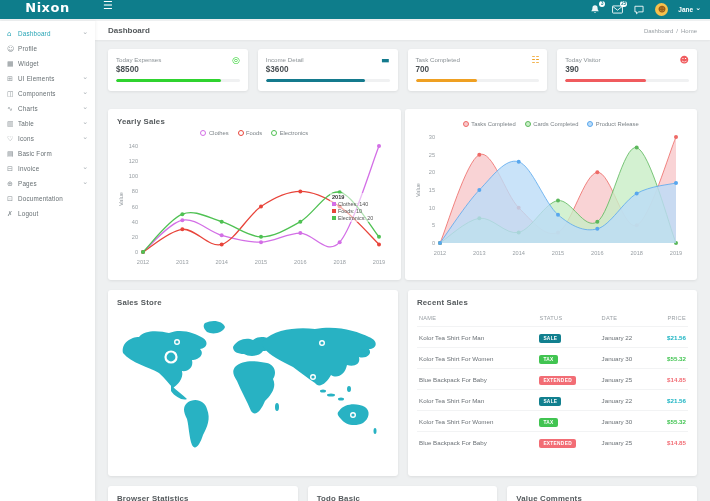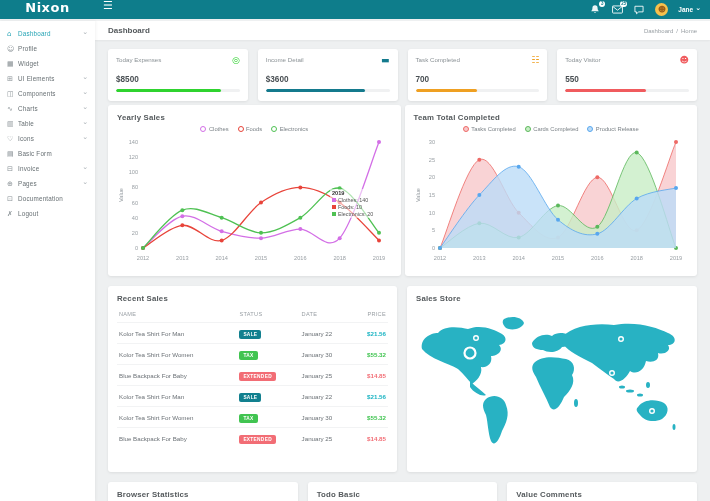--- a/index.html
+++ b/index.html
@@ -36,27 +36,27 @@
   .breadcrumb{margin-left:auto;font-size:6px;color:#9aa0a5;display:flex;gap:3px;align-items:center;}
   .main{padding:9px 13px;}
 
   .card{background:#fff;border-radius:3px;box-shadow:0 1px 3px rgba(0,0,0,.08);}
   .card-title{font-size:7.8px;font-weight:bold;color:#54595c;letter-spacing:.2px;}
 
   
   .stats-row{display:grid;grid-template-columns:repeat(4,1fr);gap:10px;}
   .stat-card{padding:7px 8px 9px;position:relative;}
   .stat-label{font-size:6.2px;color:#8a9195;}
-  .stat-value{font-size:8.2px;color:#4a5054;font-weight:bold;margin-top:12px;}
+  .stat-value{font-size:8.2px;color:#4a5054;font-weight:bold;margin-top:2px;}
   .stat-icon{position:absolute;top:7px;right:8px;font-size:9px;line-height:1;font-family:"DejaVu Sans",sans-serif;}
   .bar{height:3px;background:#f0f1f2;border-radius:2px;margin-top:5px;overflow:hidden;}
   .bar-fill{height:100%;border-radius:2px;}
 
   
-  .charts-row{display:grid;grid-template-columns:1fr 1fr;gap:4px;margin-top:4px;}
+  .charts-row{display:grid;grid-template-columns:1fr 1fr;gap:4px;margin-top:18px;}
   .chart-card{padding:8px 9px;position:relative;}
   .legend{display:flex;justify-content:center;gap:9px;margin:3px 0 1px;height:8px;}
   .legend-item{display:flex;align-items:center;gap:2.5px;font-size:5.8px;color:#7b8287;cursor:pointer;}
   .lmark{width:6px;height:6px;border-radius:50%;}
   .lmark.ring{border:1.6px solid;background:#fff;}
   .lmark.dot{border:1px solid;}
   .tick{font-size:5.6px;fill:#9aa0a5;}
   .tooltip{position:absolute;left:222px;top:84px;font-size:5.4px;color:#555;pointer-events:none;background:rgba(255,255,255,.55);padding:1px 2px;}
   .tt-title{font-weight:bold;color:#333;font-size:5.6px;}
   .tt-entry{display:flex;align-items:center;gap:2px;margin-top:1px;}
@@ -210,21 +210,21 @@
       <div class="card stat-card">
         <div class="stat-label">Task Completed</div>
         <div class="stat-value">700</div>
         <span class="stat-icon" style="color: rgb(239, 160, 34);">☷</span>
         <div class="bar">
             <div class="bar-fill" style="width: 50%; background: rgb(239, 160, 34);"></div>
           </div>
       </div>
       <div class="card stat-card">
         <div class="stat-label">Today Visitor</div>
-        <div class="stat-value">550</div>
+        <div class="stat-value">390</div>
         <span class="stat-icon" style="color: rgb(240, 91, 94);">☻</span>
         <div class="bar">
             <div class="bar-fill" style="width: 65%; background: rgb(240, 91, 94);"></div>
           </div>
       </div>
     </div>
 
     <div class="charts-row">
       <div class="card chart-card">
         <div class="card-title">Yearly Sales</div>
@@ -294,21 +294,20 @@
               <span class="tt-sq" style="background: rgb(232, 68, 58);"></span>
               <span>Foods: 10</span>
             </div>
           <div class="tt-entry">
               <span class="tt-sq" style="background: rgb(79, 193, 83);"></span>
               <span>Electronics: 20</span>
             </div>
         </div>
       </div>
       <div class="card chart-card">
-        <div class="card-title">Team Total Completed</div>
         <div class="legend">
             <span class="legend-item">
               <span class="lmark dot" style="background: rgb(248, 200, 203); border-color: rgb(238, 106, 102);"></span>
               <span>Tasks Completed</span>
             </span>
             <span class="legend-item">
               <span class="lmark dot" style="background: rgb(200, 238, 198); border-color: rgb(92, 184, 92);"></span>
               <span>Cards Completed</span>
             </span>
             <span class="legend-item">
@@ -358,72 +357,20 @@
             <circle cx="144" cy="85.73333333333333" r="2" fill="#58a7ee"></circle>
             <circle cx="183.33333333333334" cy="99.86666666666667" r="2" fill="#58a7ee"></circle>
             <circle cx="222.66666666666666" cy="64.53333333333333" r="2" fill="#58a7ee"></circle>
             <circle cx="262" cy="53.93333333333334" r="2" fill="#58a7ee"></circle>
           </svg>
       </div>
     </div>
 
     <div class="mid-row">
       <div class="card mid-card">
-        <div class="card-title">Recent Sales</div>
-        <table>
-          <thead>
-              <tr>
-            <th>Name</th>
-            <th>Status</th>
-            <th>Date</th>
-            <th>Price</th>
-          </tr>
-            </thead>
-          <tbody>
-            <tr class="sale-row">
-              <td>Kolor Tea Shirt For Man</td>
-              <td><span class="badge" style="background: rgb(18, 128, 143);">SALE</span></td>
-              <td>January 22</td>
-              <td class="price" style="color: rgb(25, 179, 194);">$21.56</td>
-              </tr>
-            <tr class="sale-row">
-              <td>Kolor Tea Shirt For Women</td>
-              <td><span class="badge" style="background: rgb(65, 196, 81);">TAX</span></td>
-              <td>January 30</td>
-              <td class="price" style="color: rgb(65, 196, 81);">$55.32</td>
-              </tr>
-            <tr class="sale-row">
-              <td>Blue Backpack For Baby</td>
-              <td><span class="badge" style="background: rgb(242, 109, 117);">EXTENDED</span></td>
-              <td>January 25</td>
-              <td class="price" style="color: rgb(242, 109, 117);">$14.85</td>
-              </tr>
-            <tr class="sale-row">
-              <td>Kolor Tea Shirt For Man</td>
-              <td><span class="badge" style="background: rgb(18, 128, 143);">SALE</span></td>
-              <td>January 22</td>
-              <td class="price" style="color: rgb(25, 179, 194);">$21.56</td>
-              </tr>
-            <tr class="sale-row">
-              <td>Kolor Tea Shirt For Women</td>
-              <td><span class="badge" style="background: rgb(65, 196, 81);">TAX</span></td>
-              <td>January 30</td>
-              <td class="price" style="color: rgb(65, 196, 81);">$55.32</td>
-              </tr>
-            <tr class="sale-row">
-              <td>Blue Backpack For Baby</td>
-              <td><span class="badge" style="background: rgb(242, 109, 117);">EXTENDED</span></td>
-              <td>January 25</td>
-              <td class="price" style="color: rgb(242, 109, 117);">$14.85</td>
-              </tr>
-          </tbody>
-        </table>
-      </div>
-
-      <div class="card mid-card">
         <div class="card-title">Sales Store</div>
         <div class="map-wrap">
           <svg width="272" height="148" viewBox="0 0 272 148">
             <g fill="#28b2c3">
               <path d="M6,38 C4,28 14,22 22,22 C28,14 44,16 52,18 C64,13 78,18 86,23 C92,27 90,33 83,34 C88,39 82,45 75,45 C77,53 70,57 65,56 C67,64 60,70 56,73 C52,69 48,63 42,58 C32,52 14,48 6,38 Z"></path>
               <path d="M54,70 C60,76 66,80 70,84 C66,86 58,82 54,76 Z"></path>
               <path d="M88,8 C96,4 106,6 108,12 C106,18 96,20 90,17 C86,13 86,10 88,8 Z"></path>
               <path d="M70,88 C78,82 88,86 90,94 C94,104 90,112 86,120 C83,130 78,136 75,130 C72,122 72,112 70,104 C66,96 66,92 70,88 Z"></path>
               <path d="M116,32 C120,24 130,22 136,25 C142,20 152,22 156,27 C158,32 152,36 146,36 C142,42 132,42 127,39 C121,39 116,37 116,32 Z"></path>
               <path d="M118,52 C126,44 140,46 150,48 C158,50 160,58 156,64 C160,72 154,80 148,86 C144,96 138,102 134,96 C130,86 124,76 120,66 C116,60 115,56 118,52 Z"></path>
@@ -441,20 +388,72 @@
               <circle cx="54" cy="42" r="5.5" stroke-width="2.2"></circle>
               <circle cx="60" cy="27" r="2.3" stroke-width="1.4"></circle>
               <circle cx="205" cy="28" r="2.3" stroke-width="1.4"></circle>
               <circle cx="163" cy="60" r="2.3" stroke-width="1.4"></circle>
               <circle cx="196" cy="62" r="2.3" stroke-width="1.4"></circle>
               <circle cx="236" cy="100" r="2.3" stroke-width="1.4"></circle>
             </g>
           </svg>
         </div>
       </div>
+
+      <div class="card mid-card">
+        <div class="card-title">Recent Sales</div>
+        <table>
+          <thead>
+              <tr>
+            <th>Name</th>
+            <th>Status</th>
+            <th>Date</th>
+            <th>Price</th>
+          </tr>
+            </thead>
+          <tbody>
+            <tr class="sale-row">
+              <td>Kolor Tea Shirt For Man</td>
+              <td><span class="badge" style="background: rgb(18, 128, 143);">SALE</span></td>
+              <td>January 22</td>
+              <td class="price" style="color: rgb(25, 179, 194);">$21.56</td>
+              </tr>
+            <tr class="sale-row">
+              <td>Kolor Tea Shirt For Women</td>
+              <td><span class="badge" style="background: rgb(65, 196, 81);">TAX</span></td>
+              <td>January 30</td>
+              <td class="price" style="color: rgb(65, 196, 81);">$55.32</td>
+              </tr>
+            <tr class="sale-row">
+              <td>Blue Backpack For Baby</td>
+              <td><span class="badge" style="background: rgb(242, 109, 117);">EXTENDED</span></td>
+              <td>January 25</td>
+              <td class="price" style="color: rgb(242, 109, 117);">$14.85</td>
+              </tr>
+            <tr class="sale-row">
+              <td>Kolor Tea Shirt For Man</td>
+              <td><span class="badge" style="background: rgb(18, 128, 143);">SALE</span></td>
+              <td>January 22</td>
+              <td class="price" style="color: rgb(25, 179, 194);">$21.56</td>
+              </tr>
+            <tr class="sale-row">
+              <td>Kolor Tea Shirt For Women</td>
+              <td><span class="badge" style="background: rgb(65, 196, 81);">TAX</span></td>
+              <td>January 30</td>
+              <td class="price" style="color: rgb(65, 196, 81);">$55.32</td>
+              </tr>
+            <tr class="sale-row">
+              <td>Blue Backpack For Baby</td>
+              <td><span class="badge" style="background: rgb(242, 109, 117);">EXTENDED</span></td>
+              <td>January 25</td>
+              <td class="price" style="color: rgb(242, 109, 117);">$14.85</td>
+              </tr>
+          </tbody>
+        </table>
+      </div>
     </div>
 
     <div class="bottom-row">
       <div class="card bottom-card">
         <div class="card-title">Browser Statistics</div>
 
       </div>
       <div class="card bottom-card">
         <div class="card-title">Todo Basic</div>
 

